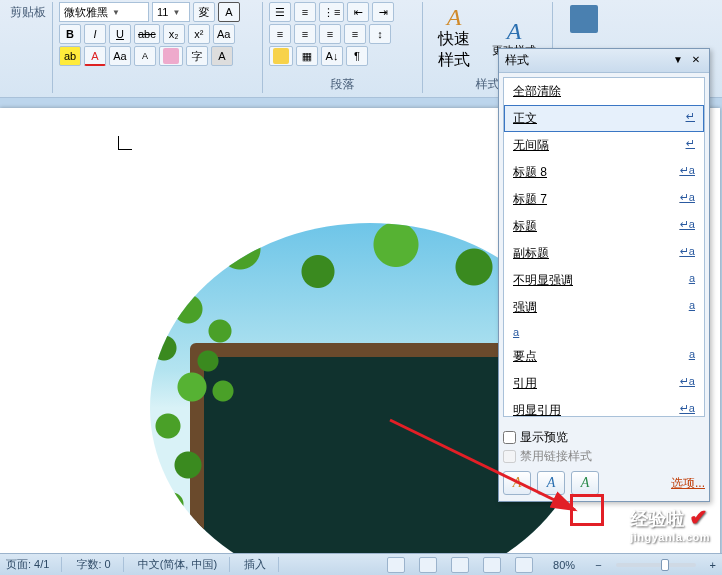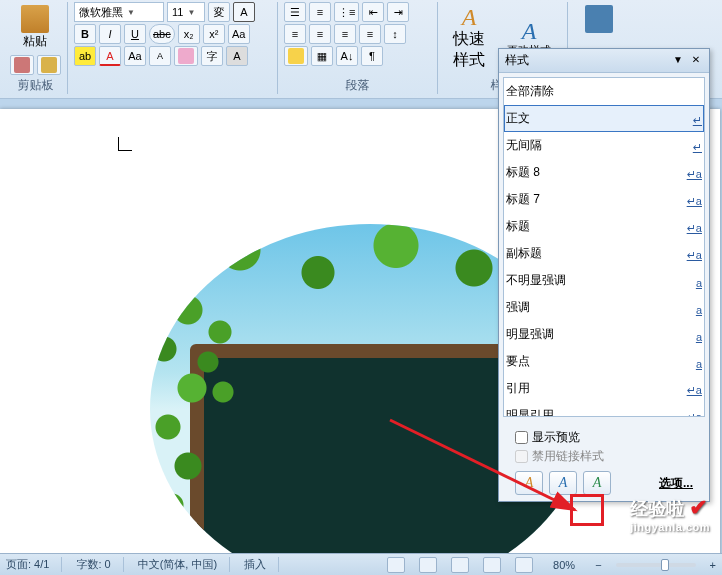--- a/index.html
+++ b/index.html
@@ -152,63 +152,64 @@
   .sp-header .spacer { flex: 1; }
   .sp-header .hb { width: 14px; height: 14px; margin-left: 4px; font-size: 10px; text-align: center; cursor: pointer; }
   .sp-list {
     background: #fff;
     border: 1px solid #a9c1d9;
     margin: 4px;
     height: 340px;
     overflow-y: auto;
   }
   .sp-item {
-    display: flex; align-items: flex-end;
-    padding: 4px 1px;
+    display: flex; align-items: flex-start;
+    padding: 4px 8px;
     border: 1px solid transparent;
     font-size: 12px;
+    text-decoration: underline;
   }
   .sp-item .nm { flex: 1; }
   .sp-item .mk { font-size: 11px; color: #2a5aa0; text-decoration: underline; }
   .sp-item.selected { border: 1px solid #3a76c4; background: #e6f0fb; }
-  .sp-footer { padding: 6px 16px; }
+  .sp-footer { padding: 6px 4px; }
   .chk { display: flex; align-items: center; gap: 4px; margin: 2px 0; }
   .chk input { margin: 0; }
   .chk.disabled { color: #888; }
   .sp-buttons { display: flex; align-items: center; gap: 6px; margin-top: 6px; }
   .sp-btn {
     width: 28px; height: 24px;
     border: 1px solid #9bb3cc;
     background: linear-gradient(#fff,#e4edf7);
     border-radius: 3px;
     display: flex; align-items: center; justify-content: center;
     font-size: 13px;
   }
   .highlight-box {
     position: absolute;
     border: 3px solid #e21f26;
   }
   .arrow-svg {
     position: absolute; left: 0; top: 0; pointer-events: none;
   }
-  .sp-link { color: #000000; text-decoration: underline; margin-left: auto; font-weight: bold; }
+  .sp-link { color: #c2410c; text-decoration: underline; margin-left: auto; }
   .status {
     position: absolute; left: 0; right: 0; bottom: 0;
     height: 22px;
     background: linear-gradient(#d9e7f4,#c3d8eb);
     border-top: 1px solid #9bb3cc;
     display: flex; align-items: center;
     font-size: 11px; color: #2d4965;
     padding: 0 6px; gap: 14px;
   }
   .status .seg { border-right: 1px solid #a9c1d9; padding-right: 12px; }
   .status .spacer { flex: 1; }
   .watermark {
     position: absolute;
-    right: 12px; bottom: 42px;
+    right: 12px; bottom: 32px;
     color: #fff;
     font-weight: bold;
     text-shadow: 1px 1px 2px rgba(0,0,0,.6);
     font-size: 18px;
     display: flex; align-items: baseline; gap: 3px;
   }
   .watermark .chk-ico { color: #e21f26; font-size: 22px; }
   .watermark .sub { font-size: 11px; display: block; letter-spacing: .5px; }
   .view-btn {
     width: 18px; height: 16px;
@@ -227,34 +228,20 @@
     display:inline-block; font-family: serif; font-style: italic;
     font-size: 24px; line-height: 24px;
   }
 </style>
 </head>
 <body>
 
 <div class="ribbon">
 
   <div class="group">
-    <div class="group-body">
-      <div class="big-btn">
-        <div class="ico ico32" style="background:linear-gradient(#d9a24a,#c0802a);"></div>
-        <div>粘贴</div>
-      </div>
-      <div class="row">
-        <span class="btn">
-            <span class="ico" style="background:#c77;"></span>
-          </span>
-        <span class="btn">
-            <span class="ico" style="background:#d9b24a;"></span>
-          </span>
-      </div>
-    </div>
     <div class="group-label">剪贴板</div>
   </div>
 
   <div class="group" style="min-width:210px;">
     <div class="group-body">
       <div class="row">
         <span class="combo" style="width:90px;">
           <span>微软雅黑</span>
             <span class="dd">▼</span>
         </span>
@@ -262,21 +249,21 @@
           <span>11</span>
             <span class="dd">▼</span>
         </span>
         <span class="btn">変</span>
         <span class="btn" style="border:1px solid #555;">A</span>
       </div>
       <div class="row">
         <span class="btn" style="font-weight:bold;">B</span>
         <span class="btn" style="font-style:italic;">I</span>
         <span class="btn" style="text-decoration:underline;">U</span>
-        <span class="btn" style="text-decoration:line-through;border-radius:10px;">abc</span>
+        <span class="btn" style="text-decoration:line-through;">abc</span>
         <span class="btn">x₂</span>
         <span class="btn">x²</span>
         <span class="btn">Aa</span>
       </div>
       <div class="row">
         <span class="btn" style="background:#ffeb3b;">ab</span>
         <span class="btn" style="color:#d22;border-bottom:2px solid #d22;">A</span>
         <span class="btn">Aa</span>
         <span class="btn" style="font-size:9px;">A</span>
         <span class="btn">
@@ -393,21 +380,20 @@
       </div>
       <div class="sp-item">
         <span class="nm">不明显强调</span>
         <span class="mk">a</span>
       </div>
       <div class="sp-item">
         <span class="nm">强调</span>
         <span class="mk">a</span>
       </div>
       <div class="sp-item">
-        <span class="nm">明显强调</span>
         <span class="mk">a</span>
       </div>
       <div class="sp-item">
         <span class="nm">要点</span>
         <span class="mk">a</span>
       </div>
       <div class="sp-item">
         <span class="nm">引用</span>
         <span class="mk">↵a</span>
       </div>

